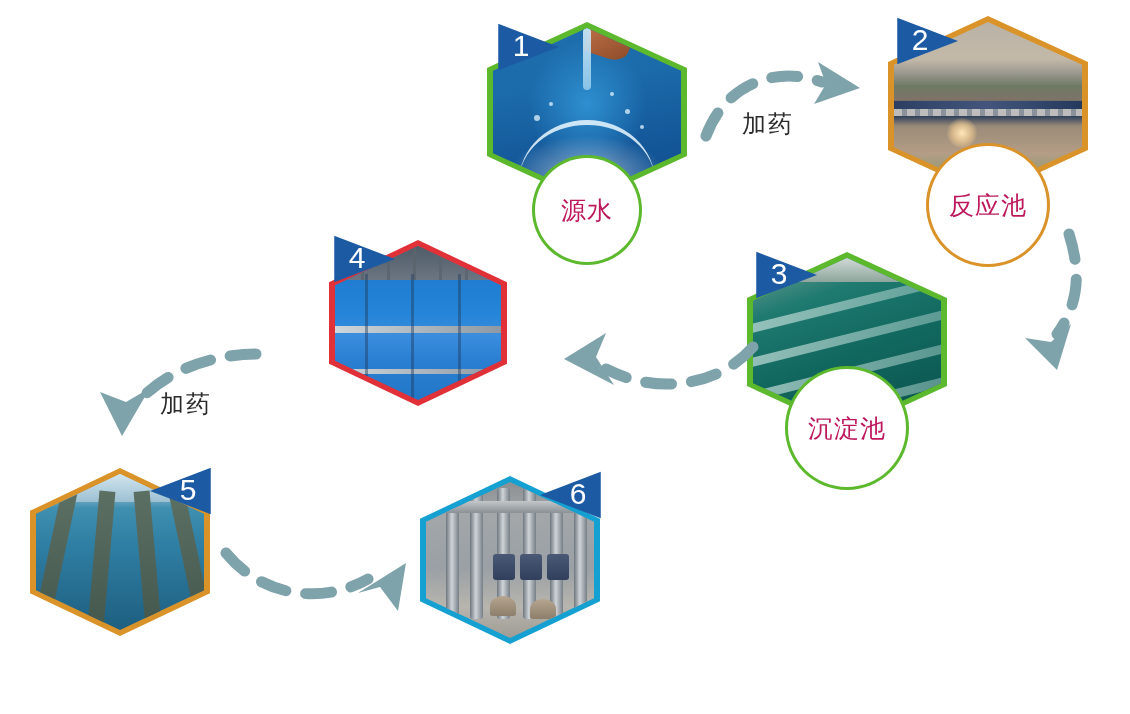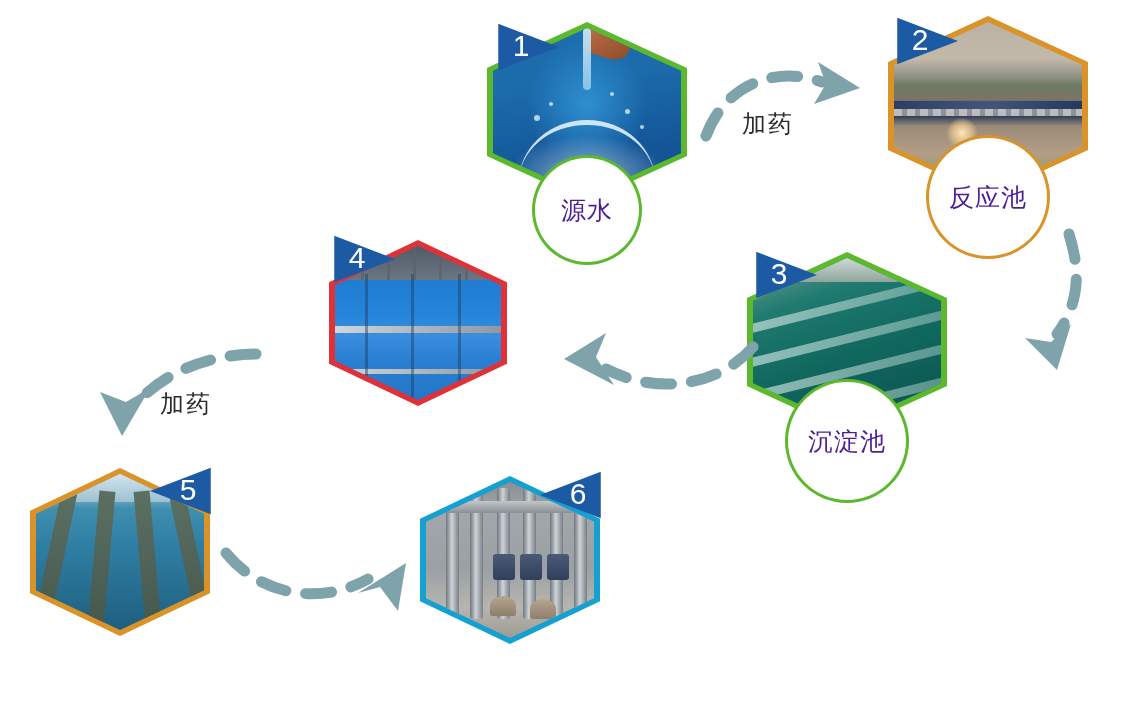--- a/index.html
+++ b/index.html
@@ -95,21 +95,21 @@
     height: 104px;
     border-radius: 50%;
     background: #ffffff;
     display: flex;
     align-items: center;
     justify-content: center;
     z-index: 5;
   }
   .caption span {
     font-size: 25px;
-    color: #4c1d95;
+    color: #be185d;
     letter-spacing: 1px;
     font-family: "DejaVu Sans", "Liberation Sans", sans-serif;
   }
   .caption.wide { width: 118px; height: 118px; }
   .caption.wide span { font-size: 25px; }
 
   
   .arrow-svg {
     position: absolute;
     overflow: visible;
@@ -368,21 +368,21 @@
             <div class="band-white"></div>
             <div class="sun"></div>
           </div>
         </div>
       </div>
     </div>
     <div class="badge" style="left:8px; top:-4px;">
       <div class="pennant"></div>
       <div class="num">2</div>
     </div>
-    <div class="caption wide" style="box-shadow:0 0 0 3px #d99329; top:122px;">
+    <div class="caption wide" style="box-shadow:0 0 0 3px #d99329; top:130px;">
       <span>反应池</span>
     </div>
   </div>
 
   <div class="node" style="left:747px; top:252px;">
     <div class="hex-wrap">
       <div class="hex-outer" style="background:#5cb82c;">
         <div class="hex-inner">
           <div class="photo ph-sediment">
             <div class="sky"></div>
@@ -391,21 +391,21 @@
             <div class="lane" style="top:64%;"></div>
             <div class="lane" style="top:84%;"></div>
           </div>
         </div>
       </div>
     </div>
     <div class="badge" style="left:8px; top:-6px;">
       <div class="pennant"></div>
       <div class="num">3</div>
     </div>
-    <div class="caption wide" style="box-shadow:0 0 0 3px #5cb82c; top:130px;">
+    <div class="caption wide" style="box-shadow:0 0 0 3px #5cb82c; top:117px;">
       <span>沉淀池</span>
     </div>
   </div>
 
   <div class="node" style="left:329px; top:240px;">
     <div class="hex-wrap" style="width:178px; height:166px;">
       <div class="hex-outer" style="background:#e03038;">
         <div class="hex-inner">
           <div class="photo ph-filter">
             <div class="truss"></div>

